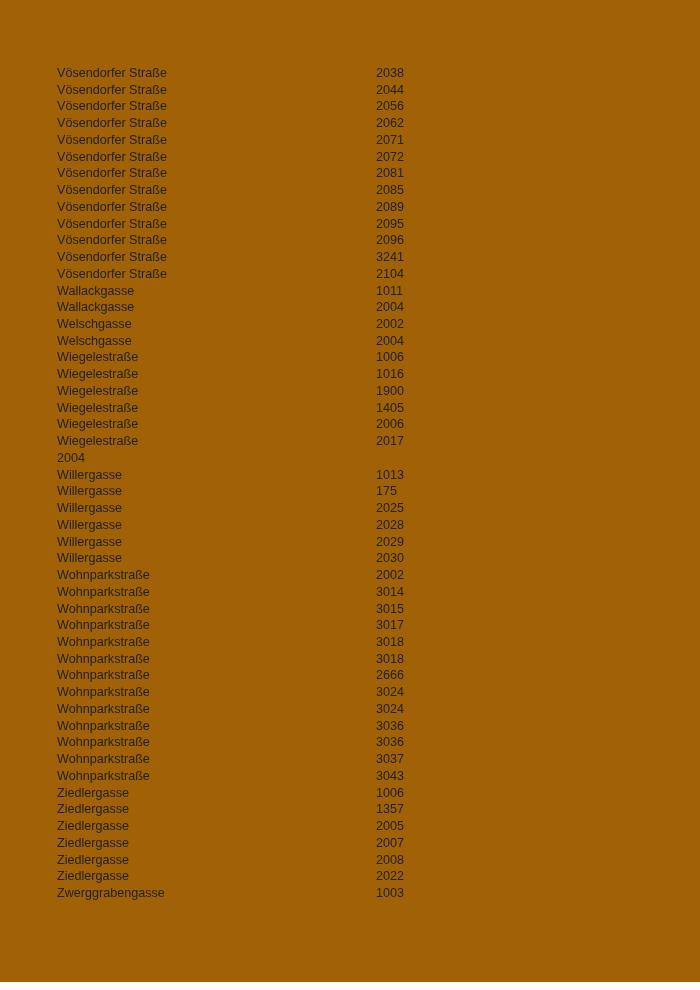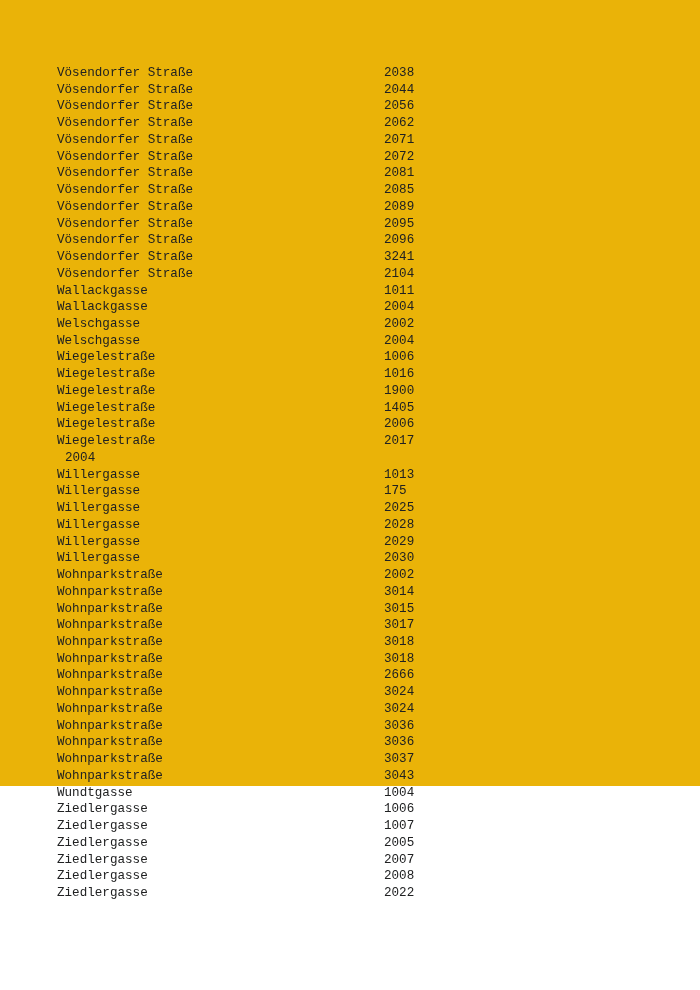--- a/index.html
+++ b/index.html
@@ -9,23 +9,22 @@
   }
   body {
     width: 700px;
     height: 990px;
     overflow: hidden;
     font-family: "Liberation Sans", "DejaVu Sans", sans-serif;
   }
   .page {
     position: relative;
     width: 700px;
-    height: 786px;
-    background: #eab308;
-    font-family: Liberation Mono, monospace;
+    height: 982px;
+    background: #a16207;
   }
   .list {
     position: absolute;
     top: 65px;
     left: 57px;
     right: 0;
   }
   .row {
     display: flex;
     align-items: center;
@@ -34,21 +33,20 @@
     line-height: 16.74px;
     color: #202122;
     white-space: nowrap;
   }
   .cell-street {
     width: 319px;
     flex: 0 0 319px;
   }
   .cell-number {
     flex: 0 0 auto;
-    margin-left: 8px;
   }
 </style>
 </head>
 <body>
 
 <div class="page">
   <div class="list" id="street-list">
 
   <div class="row">
     <span class="cell-street">Vösendorfer Straße</span>
@@ -257,33 +255,29 @@
   <div class="row">
     <span class="cell-street">Wohnparkstraße</span>
     <span class="cell-number">3037</span>
   </div>
 
   <div class="row">
     <span class="cell-street">Wohnparkstraße</span>
     <span class="cell-number">3043</span>
   </div>
 
-  <div class="row">
-    <span class="cell-street">Wundtgasse</span>
-    <span class="cell-number">1004</span>
-  </div>
 
   <div class="row">
     <span class="cell-street">Ziedlergasse</span>
     <span class="cell-number">1006</span>
   </div>
 
   <div class="row">
     <span class="cell-street">Ziedlergasse</span>
-    <span class="cell-number">1007</span>
+    <span class="cell-number">1357</span>
   </div>
 
   <div class="row">
     <span class="cell-street">Ziedlergasse</span>
     <span class="cell-number">2005</span>
   </div>
 
   <div class="row">
     <span class="cell-street">Ziedlergasse</span>
     <span class="cell-number">2007</span>
@@ -292,14 +286,18 @@
   <div class="row">
     <span class="cell-street">Ziedlergasse</span>
     <span class="cell-number">2008</span>
   </div>
 
   <div class="row">
     <span class="cell-street">Ziedlergasse</span>
     <span class="cell-number">2022</span>
   </div>
 
+  <div class="row">
+    <span class="cell-street">Zwerggrabengasse</span>
+    <span class="cell-number">1003</span>
+  </div>
 </div>
 </div>
 
 </body></html>

